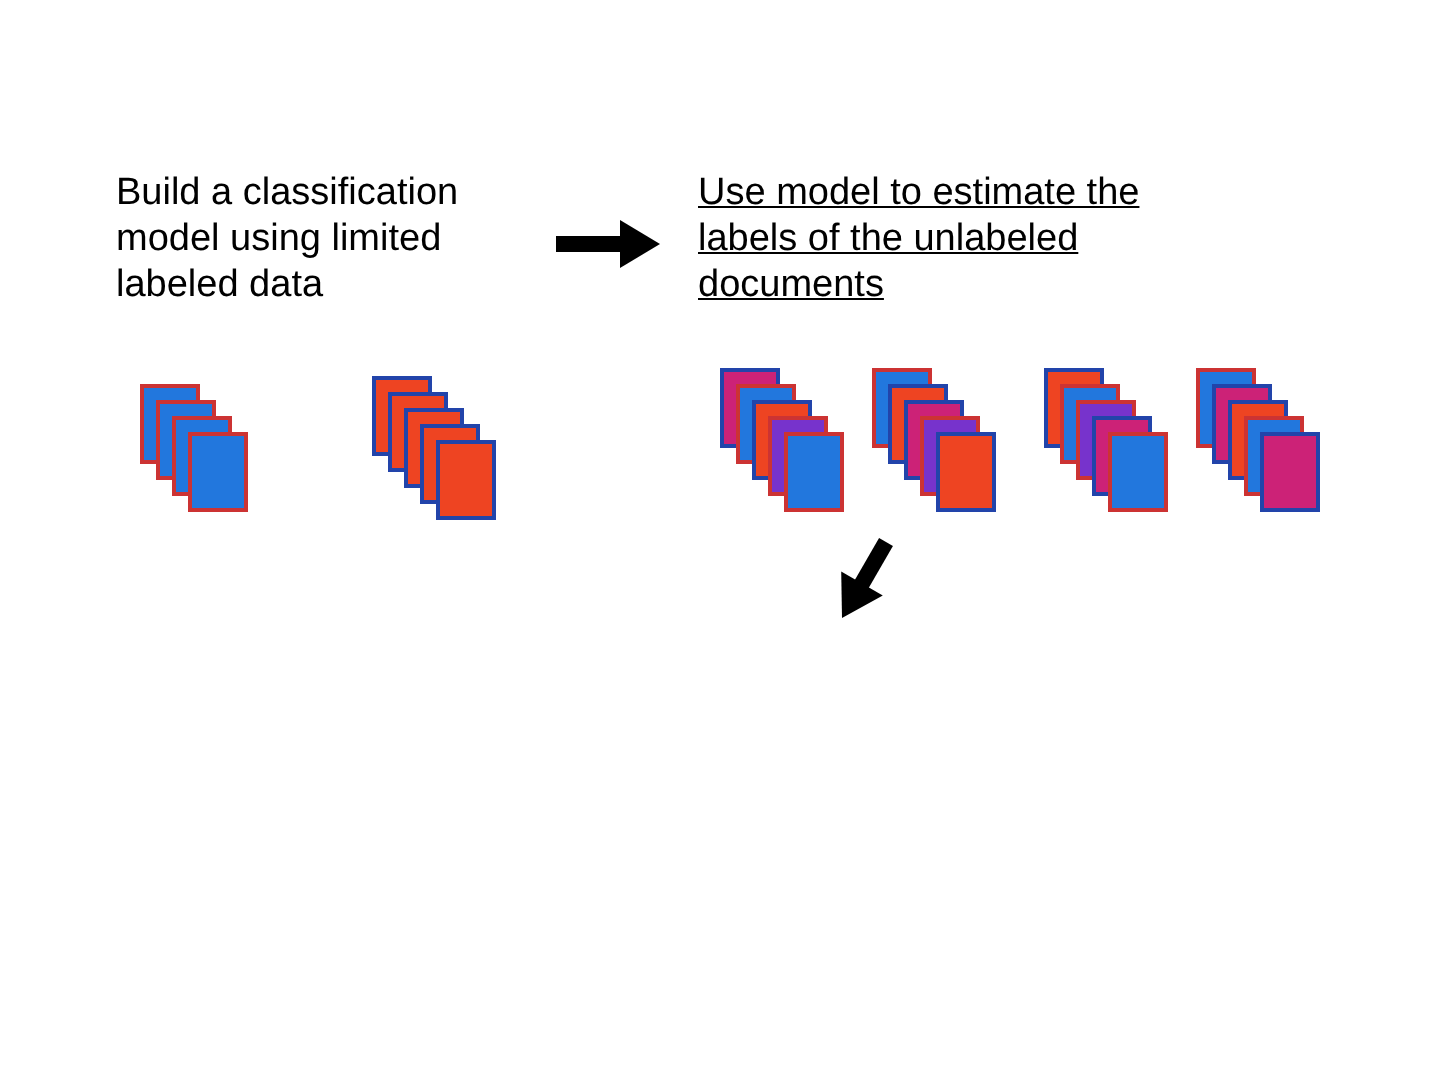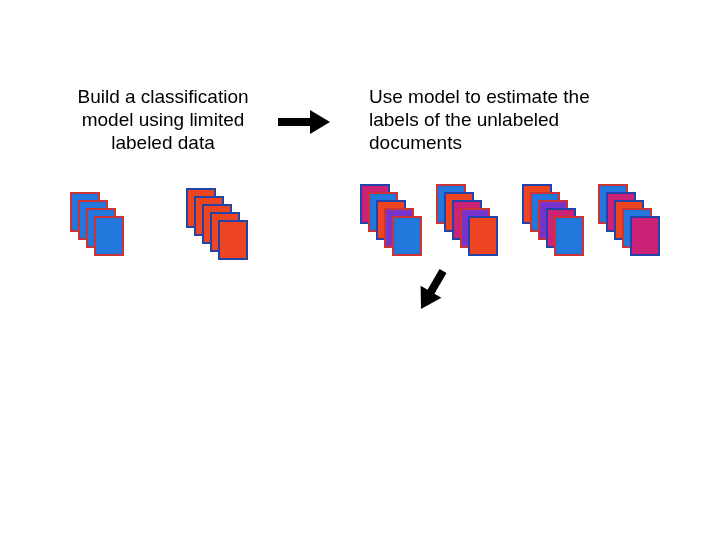--- a/index.html
+++ b/index.html
@@ -30,23 +30,23 @@
   .magenta { background: #cc2277; border-color: #2244aa; }
   .purple  { background: #7733cc; border-color: #cc3333; }
 
   .arrow {
     position: absolute;
   }
 </style>
 </head>
 <body>
 
-<div class="text-block" style="left:58px; top:86px; width:210px;text-align:center;">Build a classification model using limited labeled data</div>
+<div class="text-block" style="left:58px; top:86px; width:210px;">Build a classification model using limited labeled data</div>
 
-<div class="text-block" style="left:369px; top:86px; width:260px;">Use model to estimate the labels of the unlabeled documents</div>
+<div class="text-block" style="left:349px; top:86px; width:260px;text-decoration:underline;">Use model to estimate the labels of the unlabeled documents</div>
 
 <div class="arrow" style="left:278px; top:110px;">
   <svg width="52" height="24" viewBox="0 0 52 24">
     <rect x="0" y="8" width="32" height="8" fill="#000"></rect>
     <polygon points="32,0 52,12 32,24" fill="#000"></polygon>
   </svg>
 </div>
 
 <div>
 

